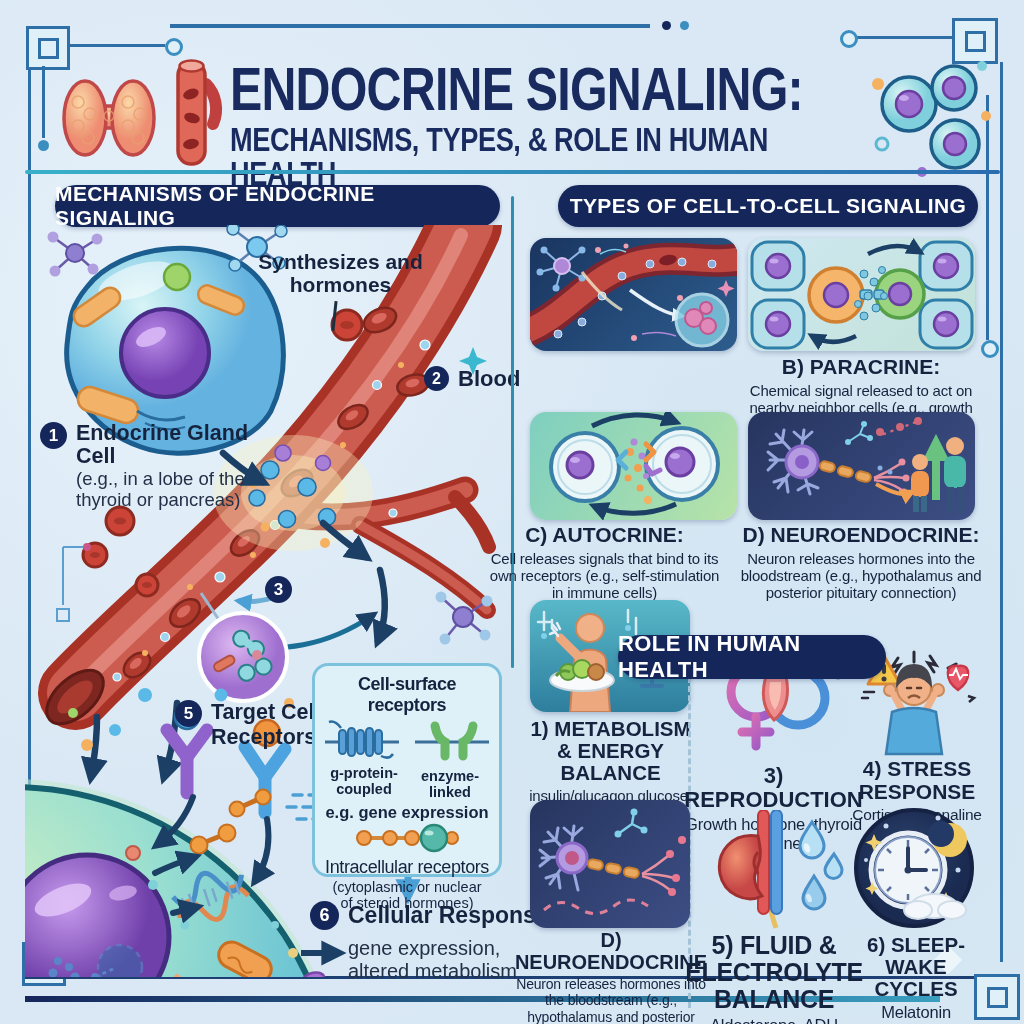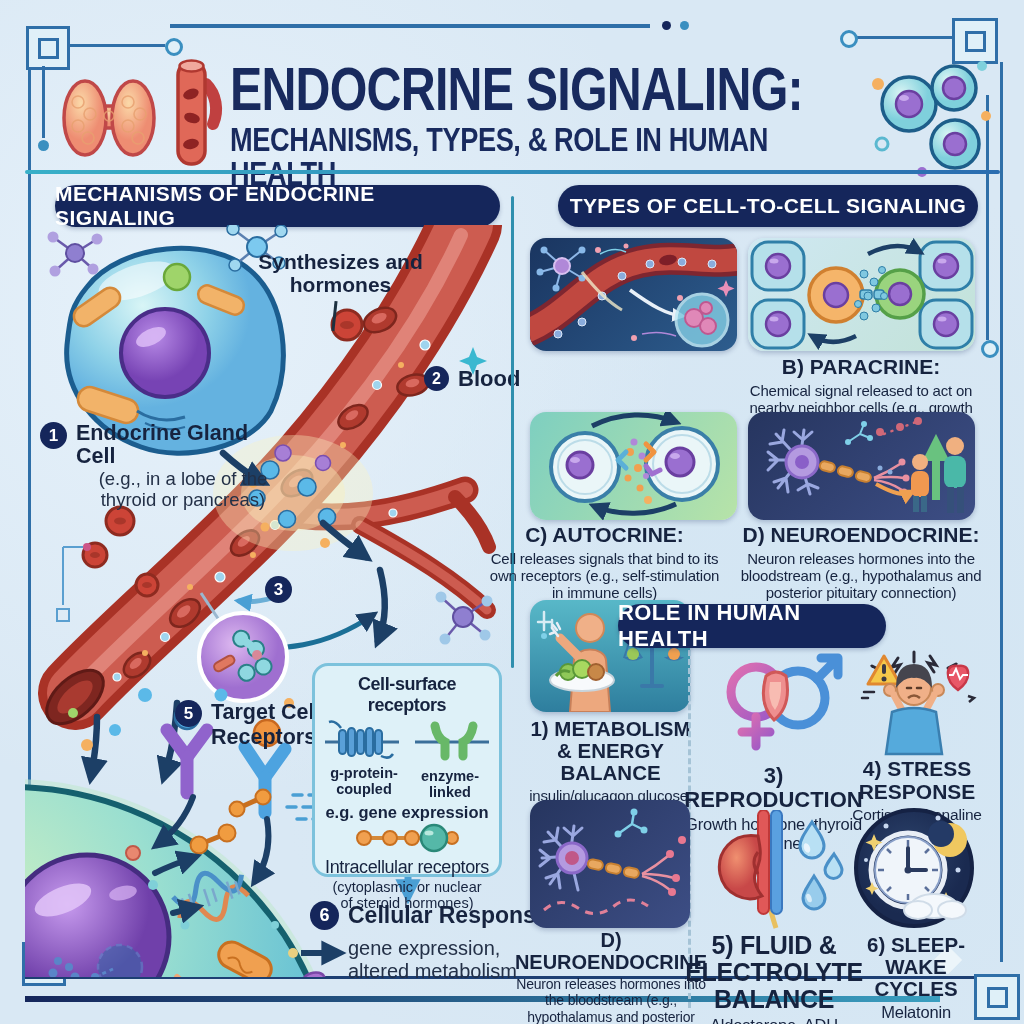--- a/index.html
+++ b/index.html
@@ -7,21 +7,21 @@
   #canvas{position:relative;width:1024px;height:1024px;background:
     radial-gradient(circle at 18% 30%, #e6f1fa 0%, rgba(230,241,250,0) 45%),
     radial-gradient(circle at 80% 70%, #d2e5f3 0%, rgba(210,229,243,0) 50%),
     #d9e8f4;}
   .abs{position:absolute;}
   .pre{white-space:pre-line;}
   .pill{background:#15265b;color:#fff;font-weight:bold;display:flex;align-items:center;justify-content:center;border-radius:24px;letter-spacing:.4px;box-shadow:0 2px 4px rgba(20,40,90,.25);}
   .badge{display:inline-flex;flex:none;align-items:center;justify-content:center;width:27px;height:27px;border-radius:50%;background:#15265b;color:#fff;font-weight:bold;font-size:17px;}
   .lblrow{display:flex;gap:9px;align-items:flex-start;}
   .lbl-title{font-weight:bold;color:#16233f;line-height:1.05;}
-  .lbl-sub{color:#233047;line-height:1.12;text-align:center;}
+  .lbl-sub{color:#233047;line-height:1.12;}
   .caption{text-align:center;color:#16233f;}
   .cap-label{font-weight:bold;line-height:1.08;}
   .cap-desc{line-height:1.16;margin-top:3px;letter-spacing:-.2px;}
   .card{border-radius:16px;box-shadow:0 2px 5px rgba(20,40,90,.25);overflow:hidden;}
   .frame{background:#2f6fa8;}
   .fsq{border:3px solid #2f6fa8;background:#dff0f8;}
   .title-line{color:#182a5e;font-weight:bold;transform-origin:left top;letter-spacing:-1px;line-height:1;}
   .recbox{background:#def1f8;border:3px solid #7cc2dc;border-radius:16px;text-align:center;}
   .dashdiv{border-left:3px dashed #a5c3d6;}
 </style>
@@ -752,21 +752,21 @@
           <line x1="100" y1="40" x2="112" y2="58"></line>
           <line x1="144" y1="40" x2="138" y2="58"></line>
           <line x1="144" y1="40" x2="150" y2="58"></line>
         </g>
       <path d="M 96,58 a 9,5 0 0 0 14,0 Z" fill="#d8e8f0" stroke="#3a78a8" stroke-width="2"></path>
       <path d="M 137,58 a 9,5 0 0 0 14,0 Z" fill="#d8e8f0" stroke="#3a78a8" stroke-width="2"></path>
       <circle cx="103" cy="54" r="6" fill="#9ac858"></circle>
         <circle cx="144" cy="54" r="6" fill="#f0a050"></circle>
     </svg>
   </div>
-  <div class="abs pill" style="left:618px;top:604px;width:268px;height:44px;font-size:22px;z-index:5;">ROLE IN HUMAN HEALTH</div>
+  <div class="abs pill" style="left:618px;top:635px;width:268px;height:44px;font-size:22px;z-index:5;">ROLE IN HUMAN HEALTH</div>
 
   <div class="abs caption" style="left:518px;top:718px;width:185px;">
     <div class="cap-label pre" style="font-size:20.5px;">1) METABOLISM
 &amp; ENERGY BALANCE</div>
     <div class="cap-desc" style="font-size:15px;">insulin/glucagon glucose, ite, thyroid hormones for metabolic rate</div>
   </div>
 
   <div class="abs dashdiv" style="left:688px;top:650px;height:358px;"></div>
 
   <svg class="abs" style="left:712px;top:650px;" width="138" height="112" viewBox="0 0 138 112">

